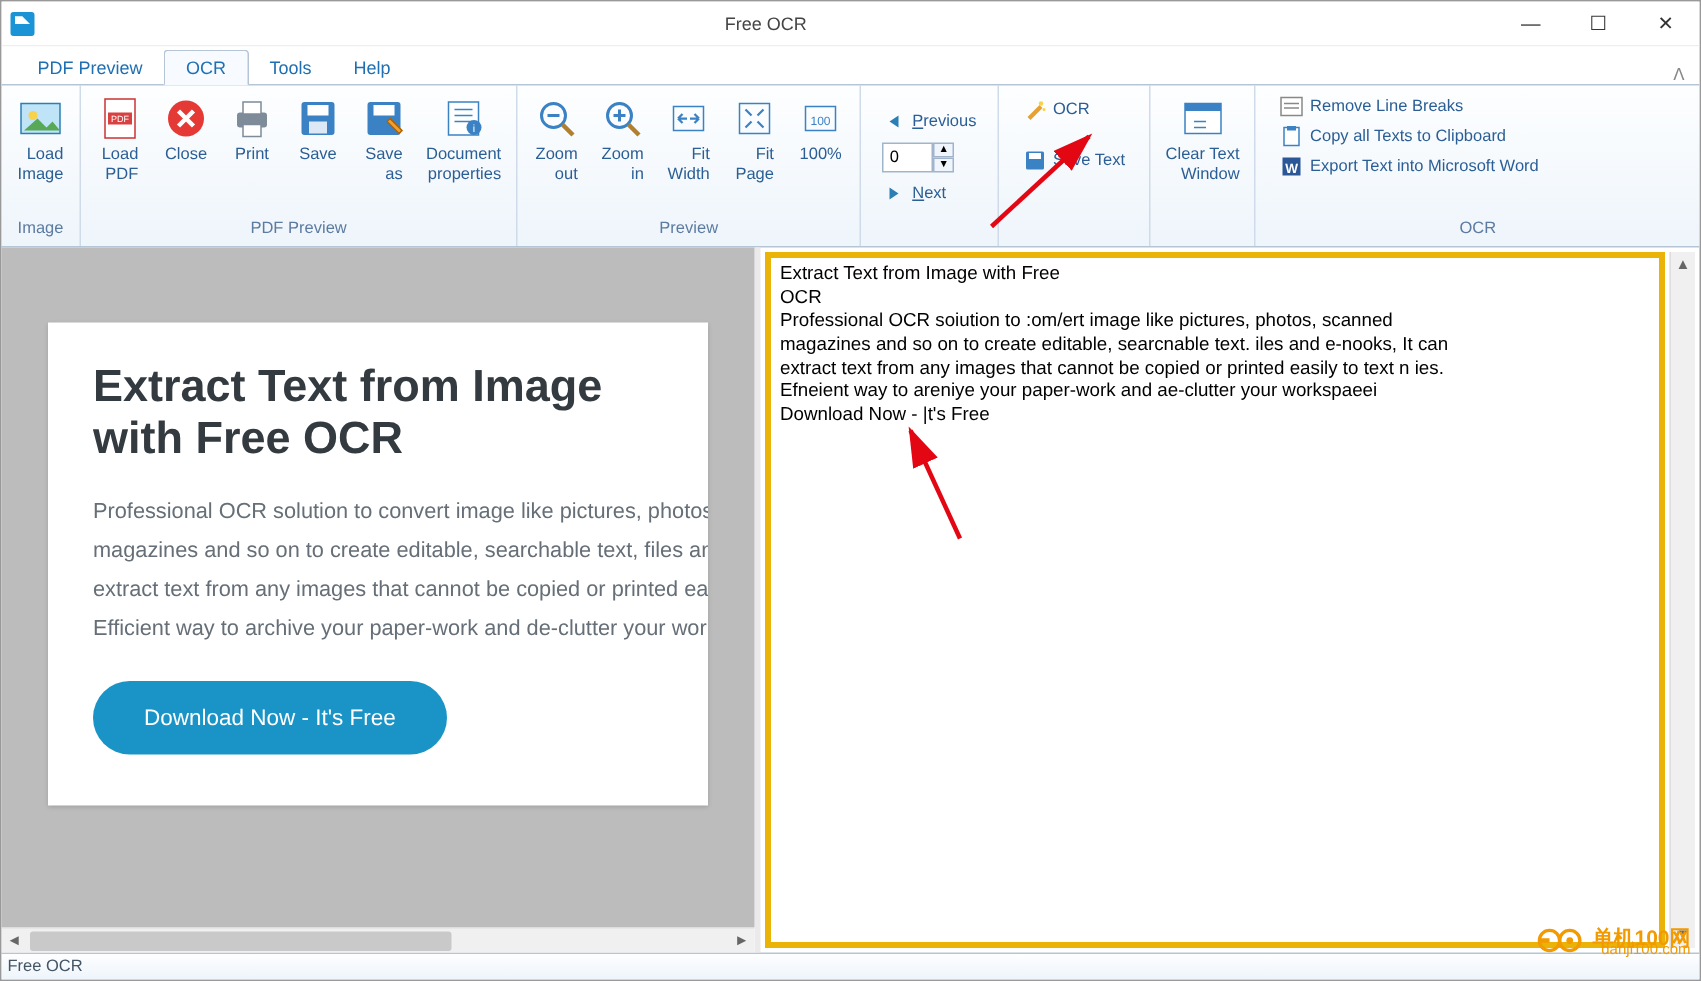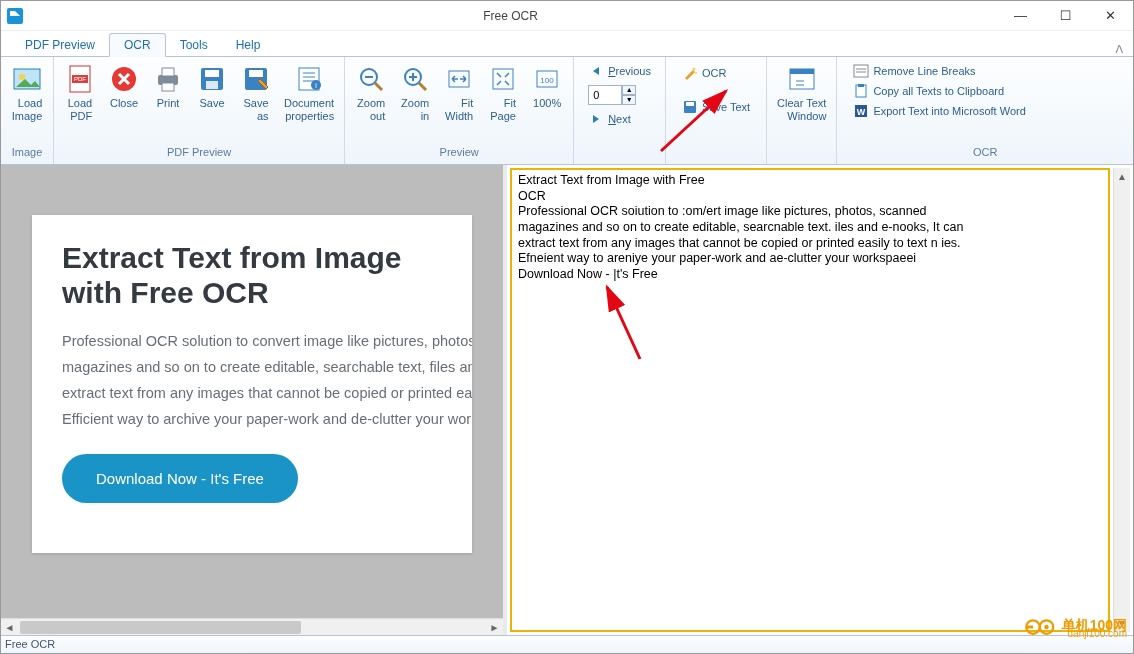--- a/index.html
+++ b/index.html
@@ -29,31 +29,31 @@
 .btn-sm u { text-decoration: underline; }
 
 .spin-box { display:flex; align-items:center; margin: 4px 6px; }
 .spin-input { width: 34px; height: 20px; border: 1px solid #a0b4cc; font-size: 11px; padding: 0 4px; }
 .spin-btns { display:flex; flex-direction:column; }
 .spin-btn { width:14px; height:10px; border:1px solid #a0b4cc; font-size:7px; line-height:7px; text-align:center; background:#f0f5fb; }
 
 .content { display: flex; height: calc(654px - 30px - 26px - 108px - 18px - 2px); }
 .left-pane { width: 506px; display:flex; flex-direction:column; border-right: 4px solid #eaeaea; position: relative; }
 .left-scroll { flex:1; background:#bcbcbc; display:flex; flex-direction:column; align-items:center; overflow:hidden; position:relative; }
-.page { margin: 50px 0 20px 0; background:#fff; width: 440px; padding: 26px 30px 50px 30px; box-shadow: 0 1px 3px rgba(0,0,0,0.15); overflow:hidden; }
+.page { margin: 50px 0 20px 0; background:#fff; width: 440px; padding: 26px 30px 34px 30px; box-shadow: 0 1px 3px rgba(0,0,0,0.15); overflow:hidden; }
 .page h1 { font-size: 30px; font-weight: 600; color: #333a40; line-height:1.15; margin-bottom: 18px; }
 .page p { font-size: 14.5px; color: #666f77; line-height: 1.8; margin-bottom: 22px; white-space: nowrap; }
 .dl-btn { display:inline-block; background:#1a94c6; color:#fff; font-size:15px; font-weight:400; padding: 16px 34px; border-radius: 30px; }
 .hscroll { height: 17px; background:#f0f0f0; border-top:1px solid #ddd; display:flex; }
 .hscroll .track { flex:1; position:relative; }
 .hscroll .thumb { position:absolute; top:2px; left:2px; height:13px; width:60%; background:#c9c9c9; border-radius:2px; }
 .hscroll .arr { width:17px; text-align:center; font-size:10px; color:#666; line-height:17px; }
 
 .right-pane { flex:1; display:flex; position:relative; }
-.editor { flex:1; margin:3px; border:2px solid #eab308; background:#fff; padding:3px 6px; font-size:12.5px; font-family: Arial, sans-serif; line-height:1.25; color:#000; overflow:hidden; }
+.editor { flex:1; margin:3px; border:4px solid #eab308; background:#fff; padding:3px 6px; font-size:12.5px; font-family: Arial, sans-serif; line-height:1.25; color:#000; overflow:hidden; }
 .vscroll { width:17px; background:#f0f0f0; border-left:1px solid #ddd; display:flex; flex-direction:column; margin:3px 3px 3px 0; }
 .vscroll .arr { height:17px; text-align:center; font-size:10px; color:#666; line-height:17px; }
 .vscroll .track { flex:1; }
 
 .statusbar { height: 18px; background: linear-gradient(#fdfeff,#eef5fb); border-top:1px solid #b6c5d6; font-size:11px; color:#456; padding-left:4px; line-height:17px; }
 
 svg { display:block; }
 
 .arrow-red { position:absolute; pointer-events:none; }
 
@@ -217,21 +217,21 @@
               <text x="14" y="18" font-size="8" fill="#3b82c4" text-anchor="middle">100</text>
             </svg>
           </div>
         <span class="lbl">100%</span>
       </div>
     </div>
     <div class="group-label">Preview</div>
   </div>
 
   <div class="group">
-    <div class="group-body" style="flex-direction:column; padding:4px 8px;">
+    <div class="group-body" style="flex-direction:column; padding:4px 8px;margin-top:10px;">
       <div class="btn-sm">
         <div class="ico">
             <svg width="14" height="14">
               <path d="M10 3 L4 7 L10 11 Z" fill="#2b7fb5"></path>
             </svg>
           </div>
         <span><u>P</u><span>revious</span></span>
       </div>
       <div class="spin-box">
         <input class="spin-input" value="0" style="">

